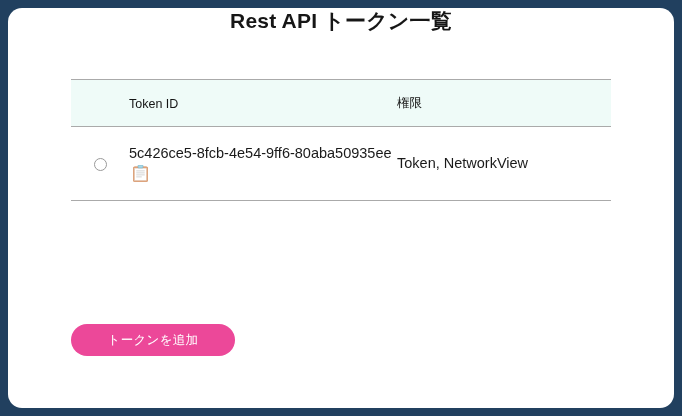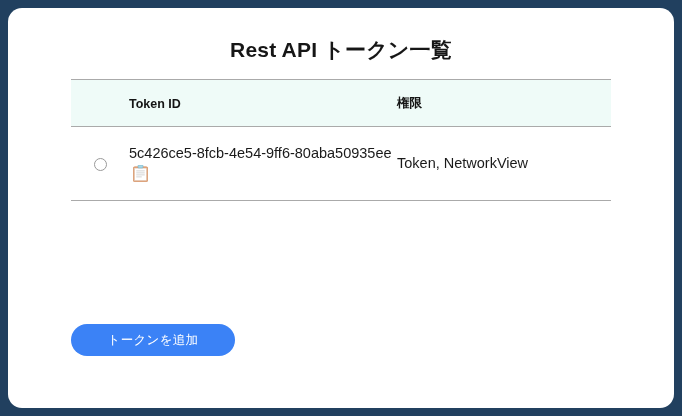--- a/index.html
+++ b/index.html
@@ -31,40 +31,39 @@
     position: relative;
     overflow: hidden;
   }
 
   .page-title {
     text-align: center;
     font-size: 21px;
     font-weight: bold;
     color: #161616;
     letter-spacing: 0.2px;
-    margin-top: 29px;
     line-height: 1.25;
   }
 
   .token-table {
     position: absolute;
     left: 63px;
     top: 71px;
     width: 540px;
     border-collapse: collapse;
   }
 
   .token-table thead tr {
     background: #effbf8;
   }
 
   .token-table thead th {
     text-align: left;
     font-size: 12.5px;
-    font-weight: bold;
+    font-weight: normal;
     color: #141414;
     padding: 15px 0 14px 0;
     border-top: 1px solid #aaaaaa;
     border-bottom: 1px solid #aaaaaa;
   }
 
   th.col-radio, td.col-radio {
     width: 58px;
     padding-left: 0;
     text-align: center !important;
@@ -147,21 +146,21 @@
     color: #ffffff;
     font-size: 12.5px;
     font-family: "Liberation Sans", "DejaVu Sans", sans-serif;
     cursor: pointer;
     letter-spacing: 0.3px;
     line-height: 32px;
     padding: 0;
     text-align: center;
   }
 
-  .btn-teal { background: #3b82f6; }
+  .btn-teal { background: #ec4899; }
   .btn-red  { background: #ef4444; }
 </style>
 </head>
 <body>
 
 <div class="app-frame">
   <div class="card">
 
     <h1 class="page-title">Rest API トークン一覧</h1>
 

